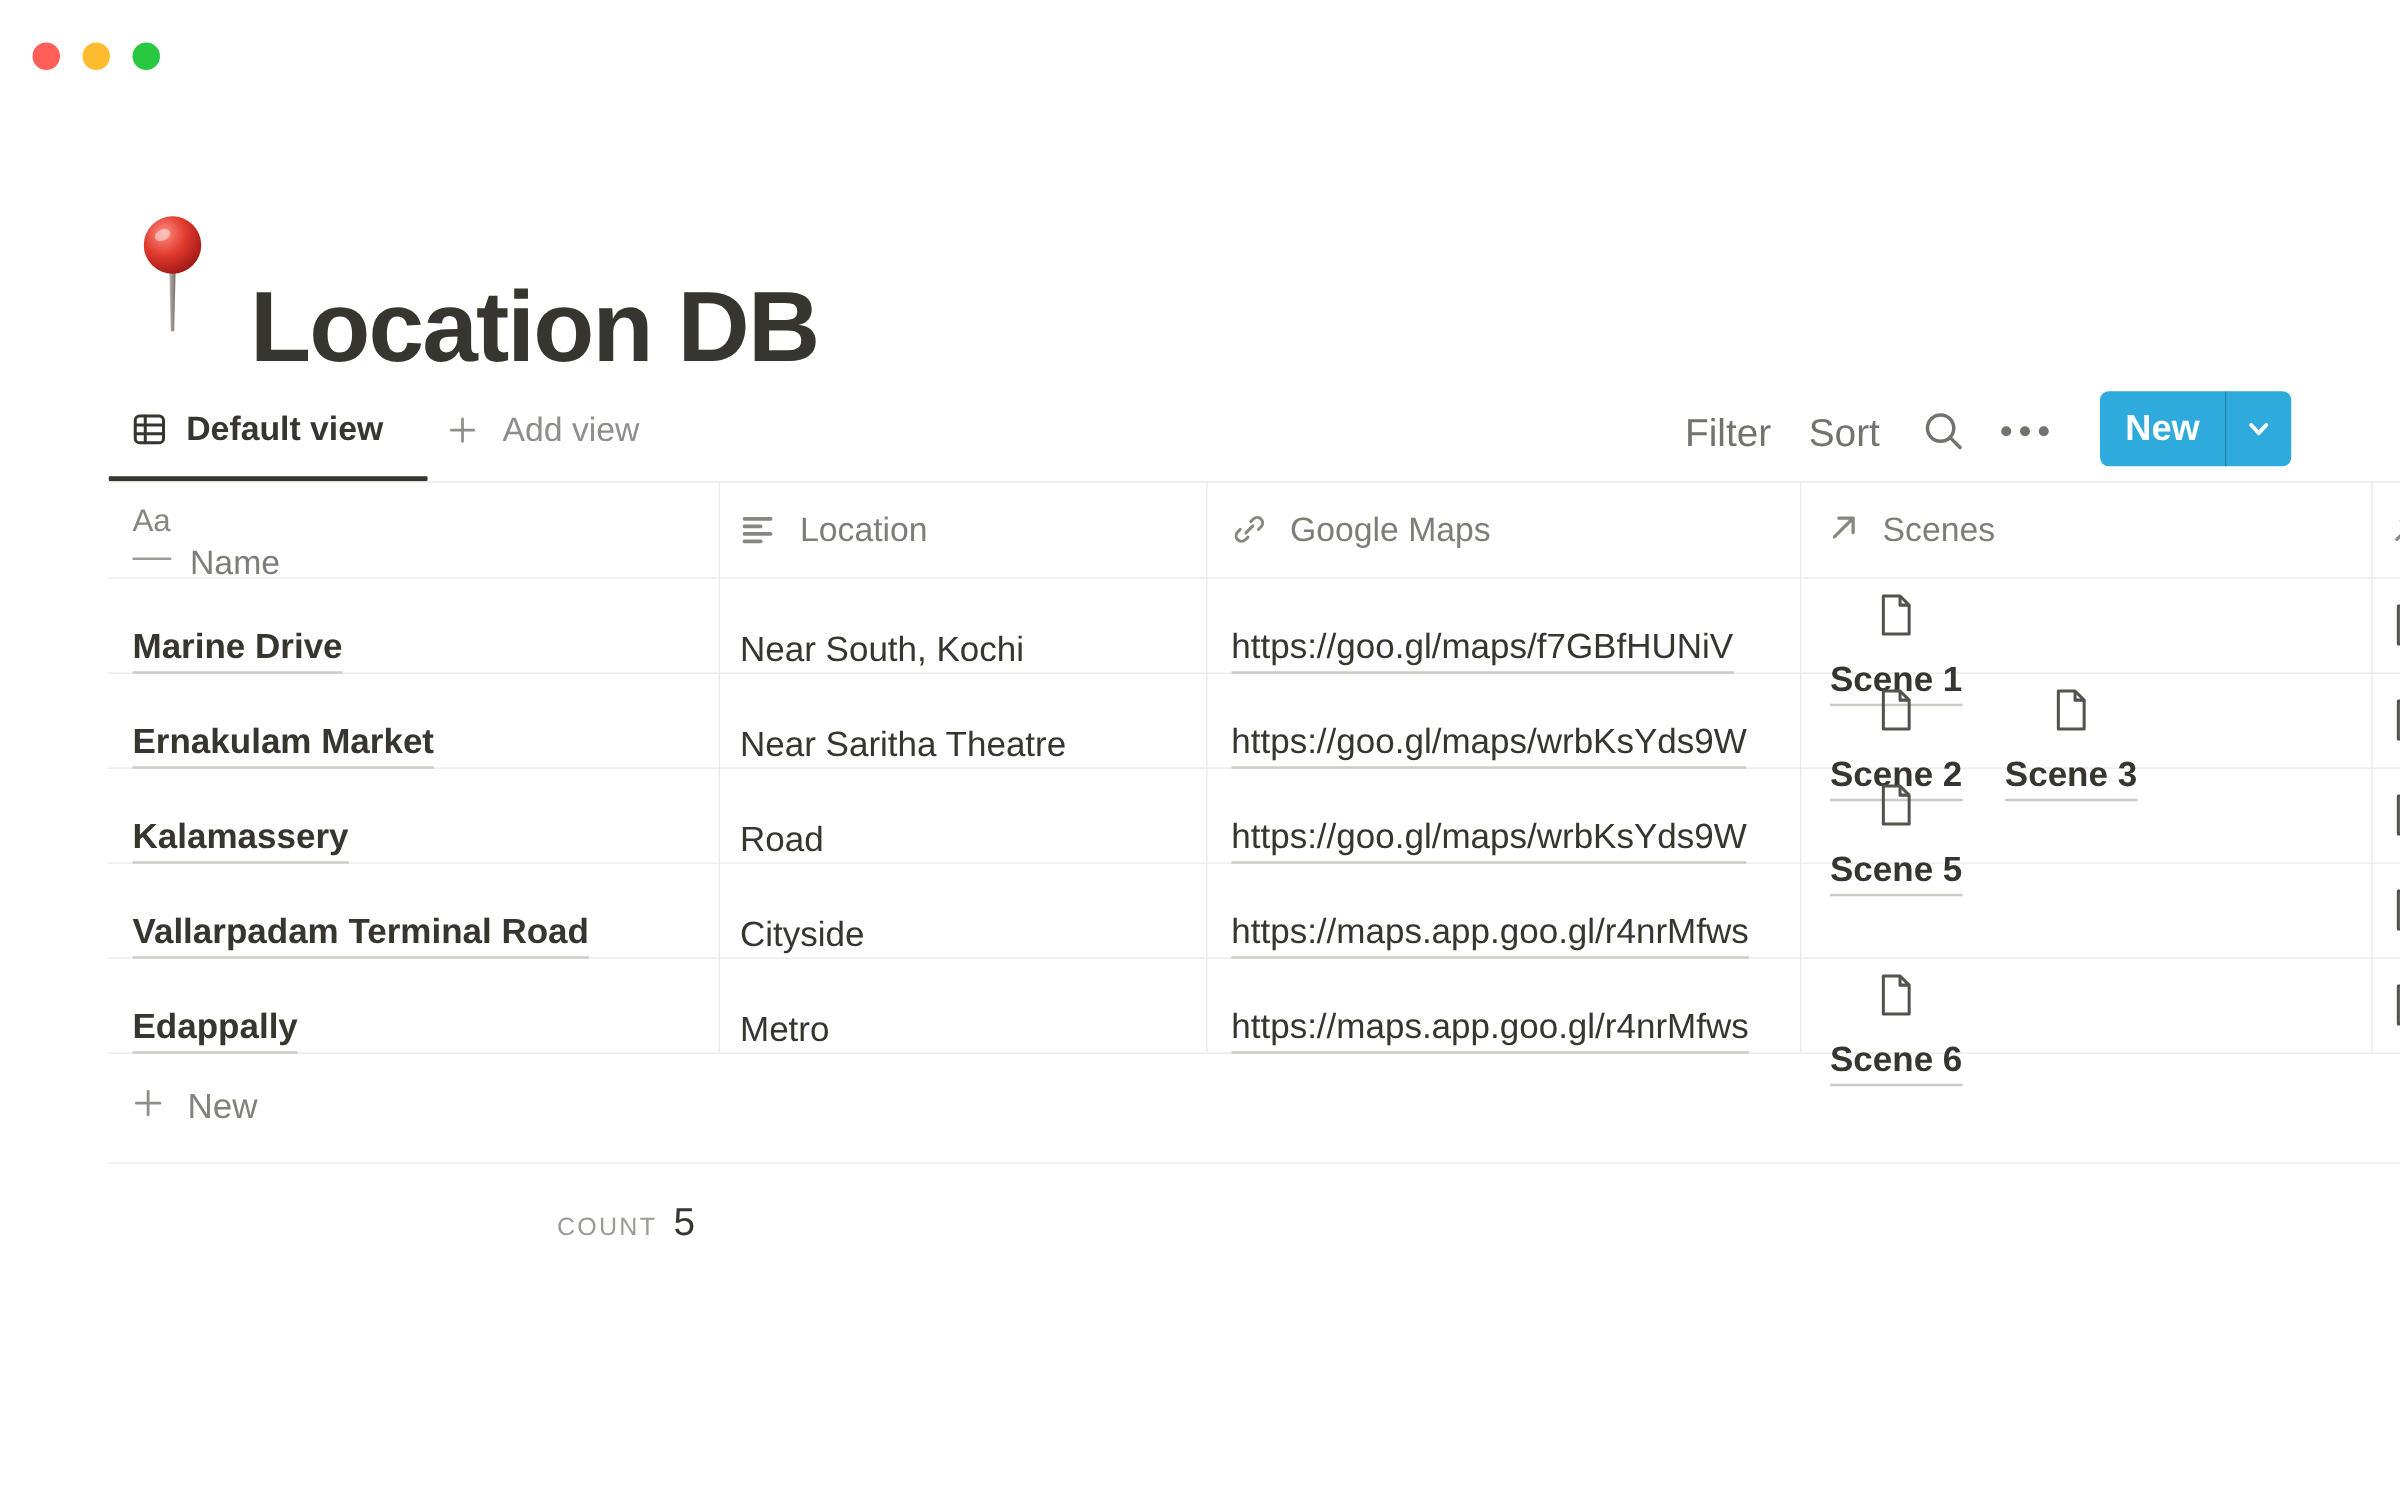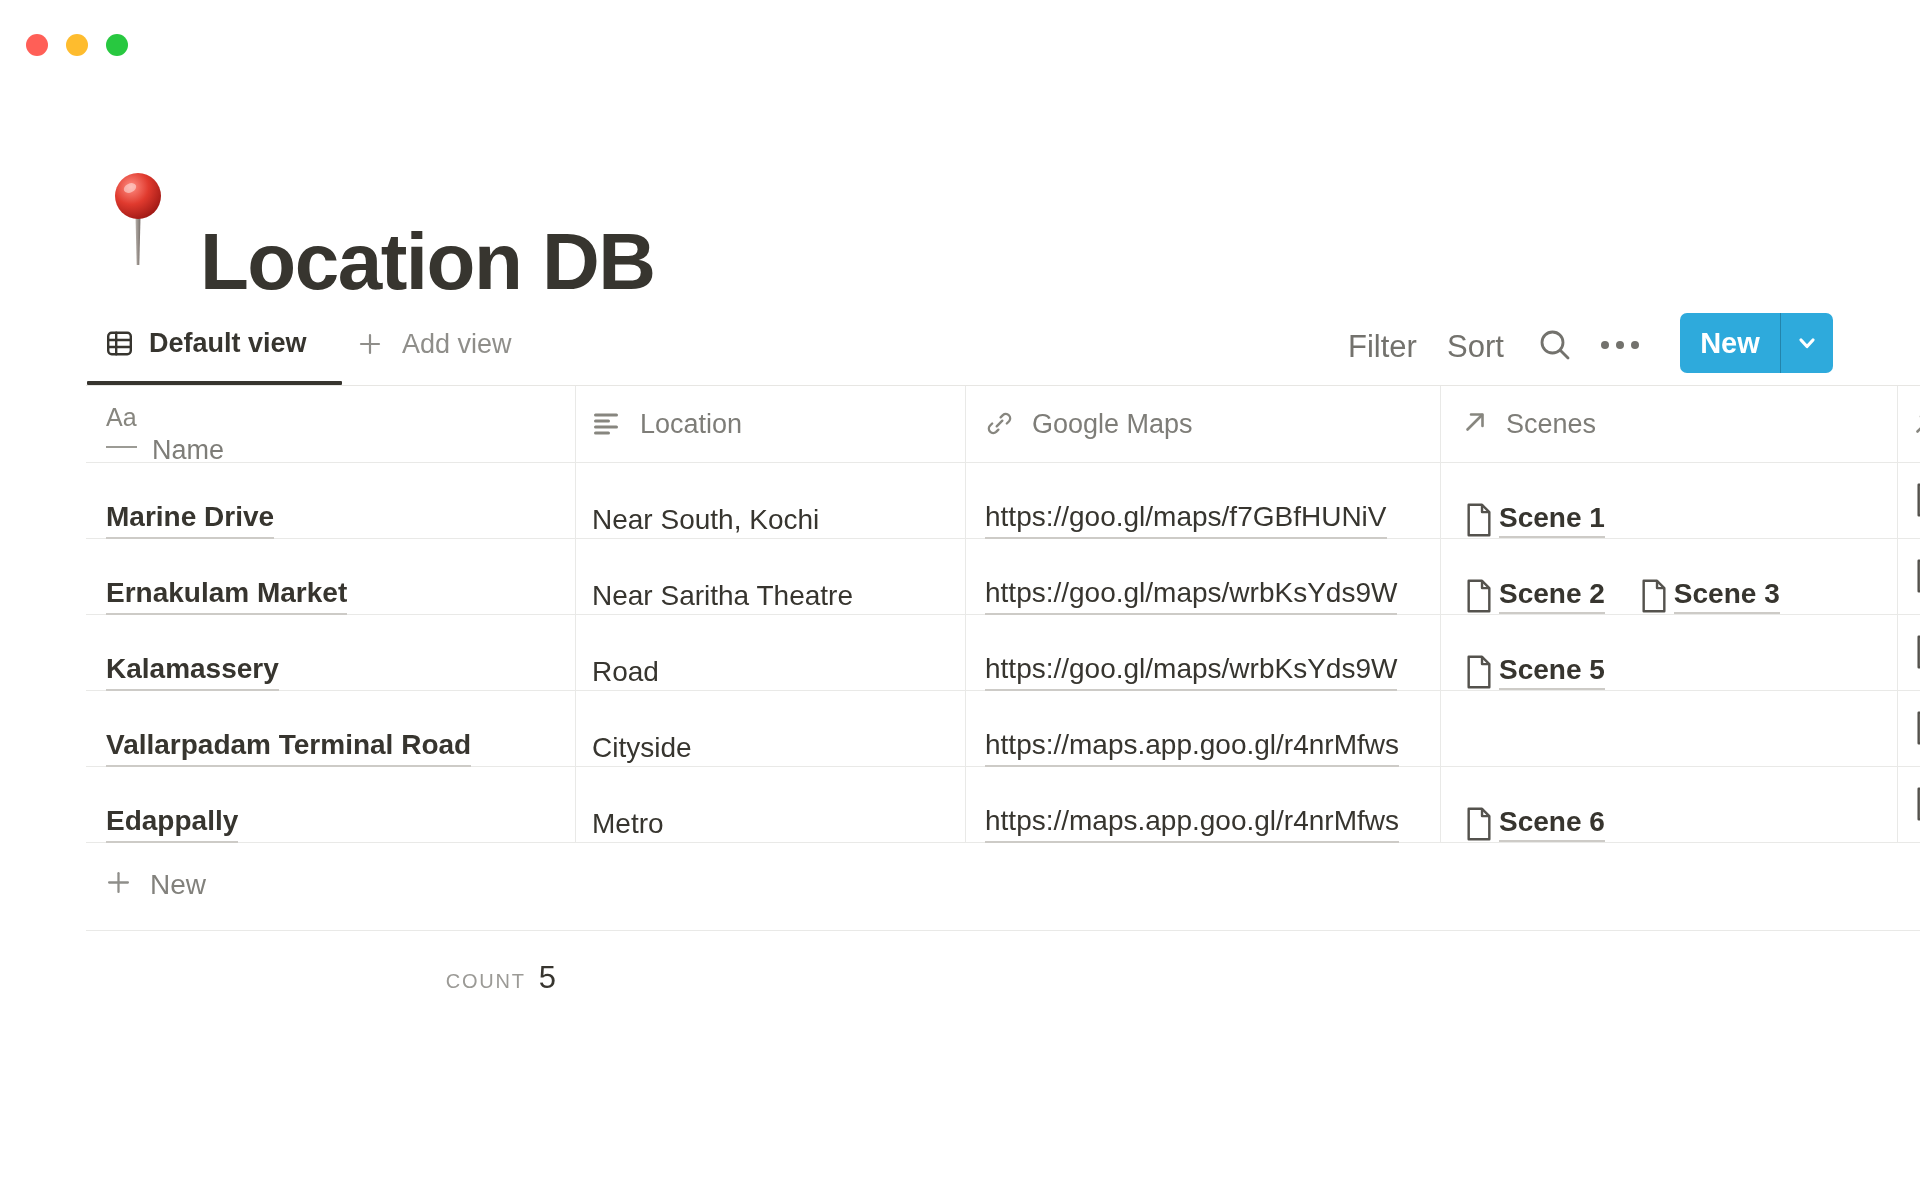--- a/index.html
+++ b/index.html
@@ -46,21 +46,21 @@
   }
 
   
   .row{position:absolute;left:0;width:1920px;height:76px;}
   .cell{position:absolute;top:0;height:100%;display:flex;align-items:center;white-space:nowrap;margin-top:20px;}
   .cell-name{left:106px;font-size:28px;font-weight:700;}
   .cell-addr{left:592px;font-size:28px;}
   .cell-url{left:985px;width:453px;overflow:hidden;font-size:28px;}
   .cell-scenes{left:1464px;gap:34px;}
   .ulink{border-bottom:2px solid #CDCBC7;padding-bottom:3px;line-height:1.15;}
-  .chip{display:flex;align-items:center;gap:5px;}
+  .chip{display:flex;align-items:center;gap:19px;flex-direction:column;}
   .chip .lbl{font-size:28px;font-weight:700;border-bottom:2px solid #CDCBC7;padding-bottom:2px;line-height:1.15;}
   .clip-icon{position:absolute;left:1914px;top:0;height:100%;display:flex;align-items:center;}
 
   
   .newrow-label{position:absolute;left:150px;top:869px;font-size:28px;color:#82817C;}
   .count-wrap{
     position:absolute;left:300px;top:960px;width:256px;height:44px;
     display:flex;justify-content:flex-end;align-items:baseline;gap:13px;
   }
   .count-label{font-size:20px;letter-spacing:1.8px;color:#9B9A96;}

